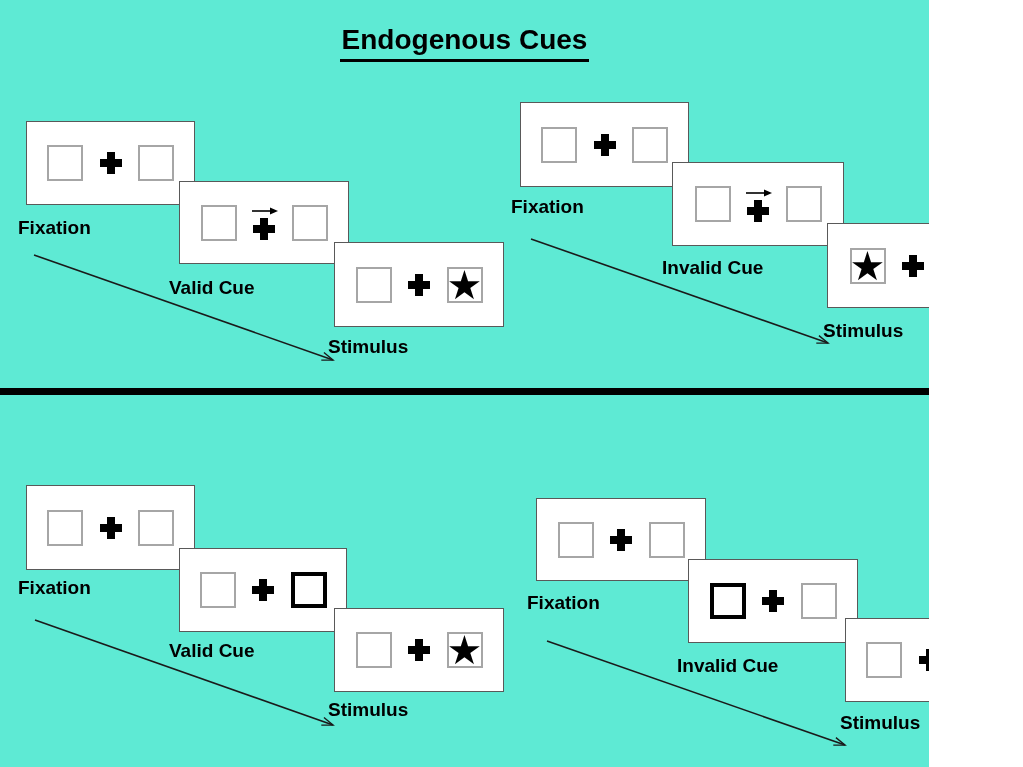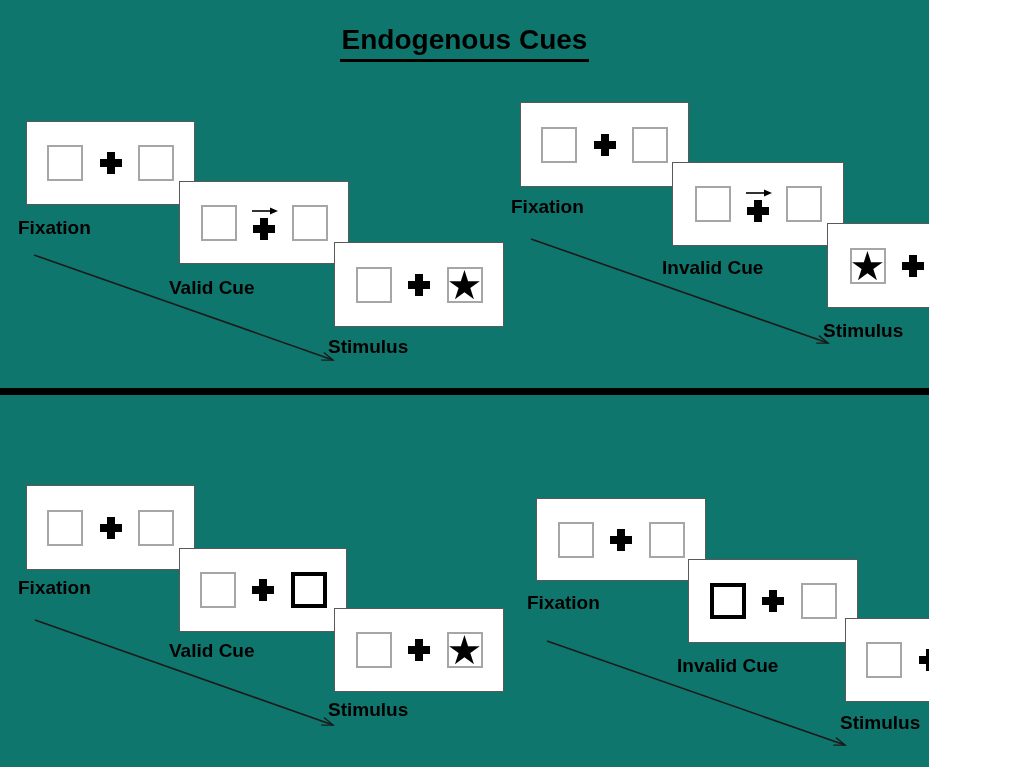--- a/index.html
+++ b/index.html
@@ -1,20 +1,20 @@
 <!DOCTYPE html>
 <html><head>
 <meta charset="utf-8">
 <style>
   html,body{margin:0;padding:0;background:#ffffff;}
   #canvas{
     position:relative;
     width:929px;
     height:767px;
-    background:#0f766e;
+    background:#5eead4;
     font-family:"Liberation Sans", sans-serif;
     overflow:hidden;
   }
   .section-title{
     position:absolute;
     left:0; right:0;
     text-align:center;
     font-size:28px;
     font-weight:bold;
     color:#000;

